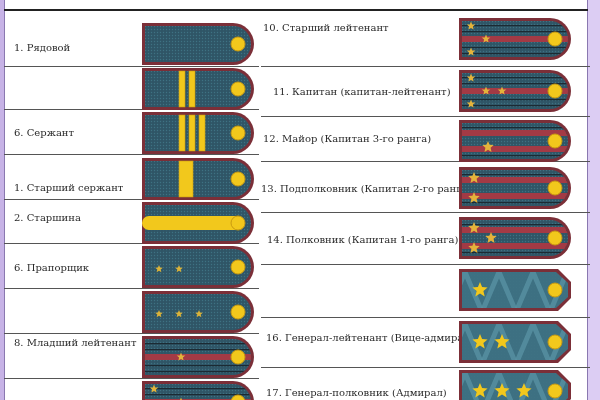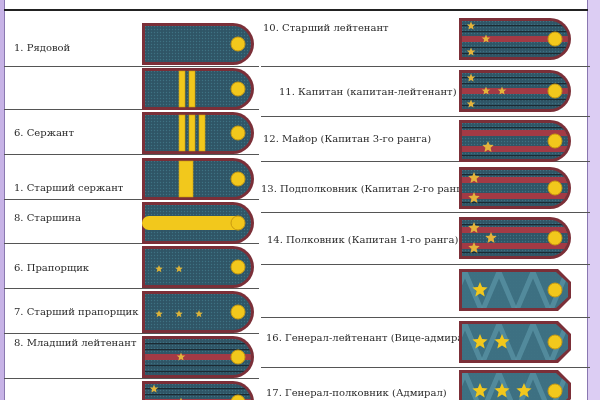--- a/index.html
+++ b/index.html
@@ -104,21 +104,21 @@
             </clipPath>
   </defs>
           <path d="M1,1 H92 A21,21 0 0 1 92,43 H1 Z" fill="#7b2f38"></path>
           <path d="M4,4 H92 A18,18 0 0 1 92,40 H4 Z" fill="url(#p3)"></path>
           <rect x="38" y="4" width="14" height="36" fill="#f2c81c" stroke="#c99a10" stroke-width="0.6"></rect>
           <circle cx="97" cy="22" r="7" fill="#f2c81c" stroke="#c99a10" stroke-width="1"></circle>
         </svg>
       </div>
   </div>
   <div class="row" style="top:188px;height:44px">
-    <span class="label" style="left:10px;top:13px">8. Старшина</span>
+    <span class="label" style="left:10px;top:13px">2. Старшина</span>
     <div class="strap" style="left:137px;top:2px">
         <svg width="114" height="44" viewBox="0 0 114 44">
           <defs>
     <pattern id="p4" width="3" height="3" patternUnits="userSpaceOnUse">
       <rect width="3" height="3" fill="#2f5566"></rect>
       <circle cx="1.5" cy="1.5" r="0.7" fill="#3e7283"></circle>
     </pattern>
     <clipPath id="cp4">
               <path d="M4,4 H92 A18,18 0 0 1 92,40 H4 Z"></path>
             </clipPath>
@@ -145,21 +145,20 @@
   </defs>
           <path d="M1,1 H92 A21,21 0 0 1 92,43 H1 Z" fill="#7b2f38"></path>
           <path d="M4,4 H92 A18,18 0 0 1 92,40 H4 Z" fill="url(#p5)"></path>
           <polygon points="18.0,20.0 19.1,22.5 21.8,22.8 19.7,24.6 20.4,27.2 18.0,25.8 15.6,27.2 16.3,24.6 14.2,22.8 16.9,22.5" fill="#d9b23a"></polygon>
           <polygon points="38.0,20.0 39.1,22.5 41.8,22.8 39.7,24.6 40.4,27.2 38.0,25.8 35.6,27.2 36.3,24.6 34.2,22.8 36.9,22.5" fill="#d9b23a"></polygon>
           <circle cx="97" cy="22" r="7" fill="#f2c81c" stroke="#c99a10" stroke-width="1"></circle>
         </svg>
       </div>
   </div>
   <div class="row" style="top:277px;height:45px">
-    <span class="label" style="left:10px;top:18px">7. Старший прапорщик</span>
     <div class="strap" style="left:137px;top:2px">
         <svg width="114" height="44" viewBox="0 0 114 44">
           <defs>
     <pattern id="p6" width="3" height="3" patternUnits="userSpaceOnUse">
       <rect width="3" height="3" fill="#2f5566"></rect>
       <circle cx="1.5" cy="1.5" r="0.7" fill="#3e7283"></circle>
     </pattern>
     <clipPath id="cp6">
               <path d="M4,4 H92 A18,18 0 0 1 92,40 H4 Z"></path>
             </clipPath>
@@ -254,21 +253,21 @@
             <rect x="0" y="19" width="114" height="6" fill="#a33a45"></rect>
           </g>
           <polygon points="13.0,4.5 14.2,7.4 17.3,7.6 14.9,9.6 15.6,12.6 13.0,11.0 10.4,12.6 11.1,9.6 8.7,7.6 11.8,7.4" fill="#e4b33b"></polygon>
           <polygon points="28.0,17.5 29.2,20.4 32.3,20.6 29.9,22.6 30.6,25.6 28.0,24.0 25.4,25.6 26.1,22.6 23.7,20.6 26.8,20.4" fill="#e4b33b"></polygon>
           <polygon points="13.0,30.5 14.2,33.4 17.3,33.6 14.9,35.6 15.6,38.6 13.0,37.0 10.4,38.6 11.1,35.6 8.7,33.6 11.8,33.4" fill="#e4b33b"></polygon>
           <circle cx="97" cy="22" r="7" fill="#f2c81c" stroke="#c99a10" stroke-width="1"></circle>
         </svg>
       </div>
   </div>
   <div class="row" style="top:55px;height:50px">
-    <span class="label" style="left:18px;top:20px">11. Капитан (капитан-лейтенант)</span>
+    <span class="label" style="left:12px;top:20px">11. Капитан (капитан-лейтенант)</span>
     <div class="strap" style="left:197px;top:3px">
         <svg width="114" height="44" viewBox="0 0 114 44">
           <defs>
     <pattern id="p10" width="3" height="3" patternUnits="userSpaceOnUse">
       <rect width="3" height="3" fill="#2f5566"></rect>
       <circle cx="1.5" cy="1.5" r="0.7" fill="#3e7283"></circle>
     </pattern>
     <clipPath id="cp10">
               <path d="M4,4 H92 A18,18 0 0 1 92,40 H4 Z"></path>
             </clipPath>

